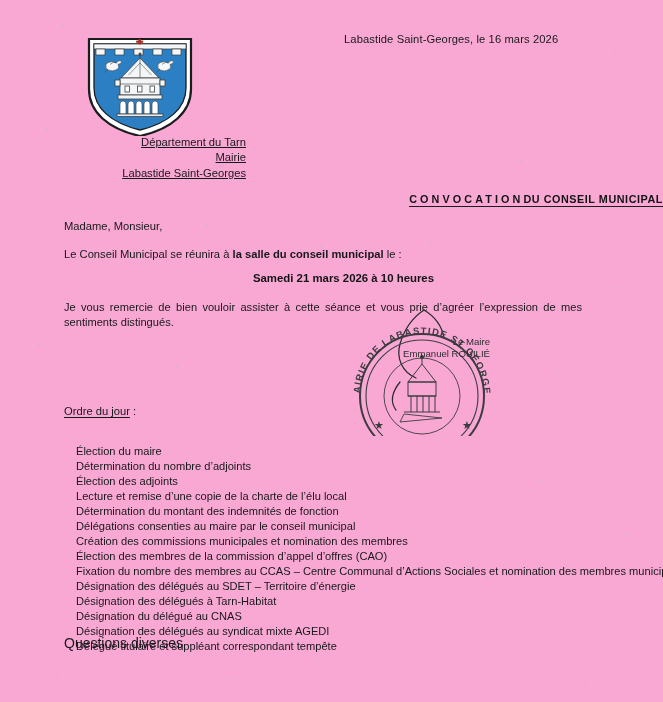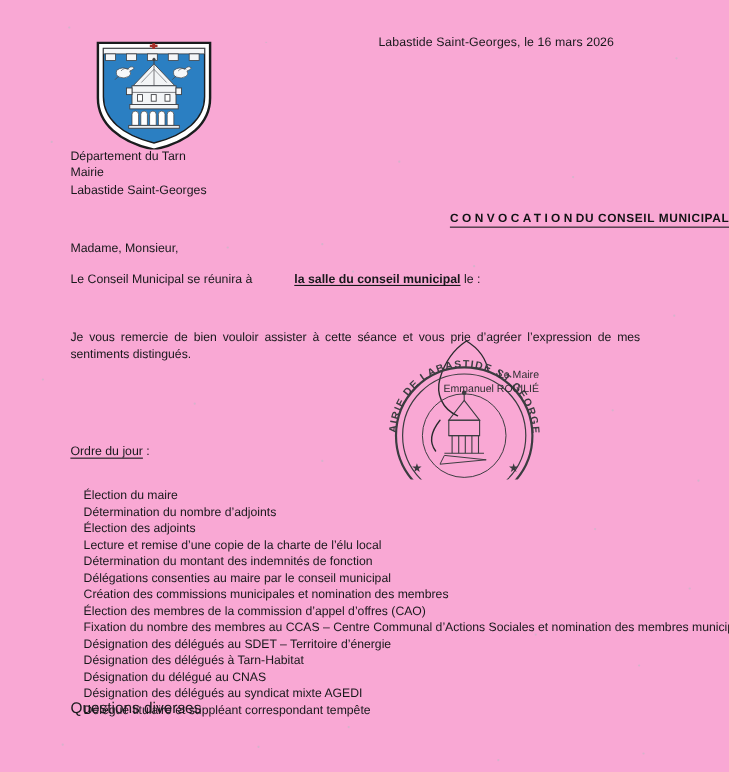--- a/index.html
+++ b/index.html
@@ -49,24 +49,25 @@
     height: 100px;
   }
   .crest svg { display: block; width: 108px; height: 100px; }
 
   
   .muni-block {
     position: absolute;
     left: 64px;
     top: 135px;
     width: 182px;
-    text-align: left;
+    text-align: right;
     font-size: 11.2px;
     line-height: 15.4px;
     color: #17181b;
+    text-decoration: underline;
   }
 
   
   .doc-title {
     position: absolute;
     left: 0;
     top: 193px;
     width: 663px;
     text-align: right;
     font-size: 10.8px;
@@ -92,23 +93,21 @@
   .meeting-line {
     position: absolute;
     left: 64px;
     top: 248px;
     font-size: 11.2px;
     color: #17181b;
     white-space: nowrap;
   }
   .meeting-line .venue {
     font-weight: bold;
-    text-decoration: underline;
     text-underline-offset: 1.6px;
-    margin-left: 35px;
   }
   .meeting-datetime {
     position: absolute;
     left: 0;
     top: 272px;
     width: 663px;
     text-align: center;
     font-size: 11.4px;
     font-weight: bold;
     color: #131416;
@@ -302,20 +301,21 @@
       <span class="wide">CONVOCATION</span><span class="narrow">DU CONSEIL MUNICIPAL</span>
     </span>
   </div>
 
   <div class="salutation">Madame, Monsieur,</div>
 
   <div class="meeting-line">
     <span>Le Conseil Municipal se réunira à </span><span class="venue">la salle du conseil municipal</span><span> le :</span>
   </div>
 
+  <div class="meeting-datetime">Samedi 21 mars 2026 à 10 heures</div>
 
   <div class="closing">Je vous remercie de bien vouloir assister à cette séance et vous prie d’agréer l’expression de mes sentiments distingués.</div>
 
   <div class="sig-area">
     <svg viewBox="0 0 170 140" xmlns="http://www.w3.org/2000/svg" aria-hidden="true">
       <defs>
         <path id="stampTop" d="M 22,100 a 62,62 0 1 1 124,0"></path>
         <path id="stampBottom" d="M 30,100 a 54,54 0 1 0 108,0"></path>
       </defs>
 

